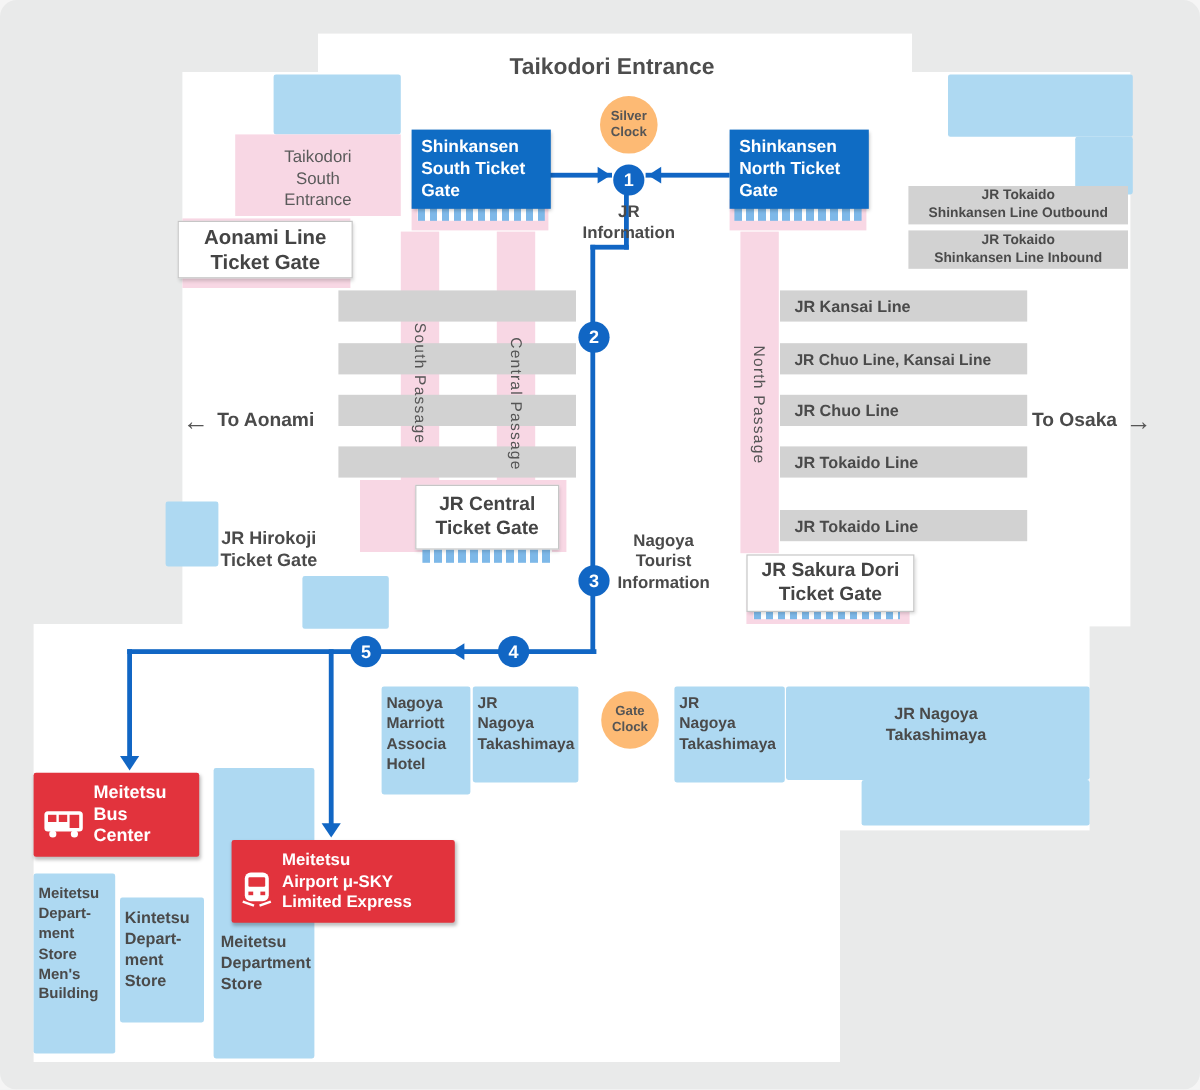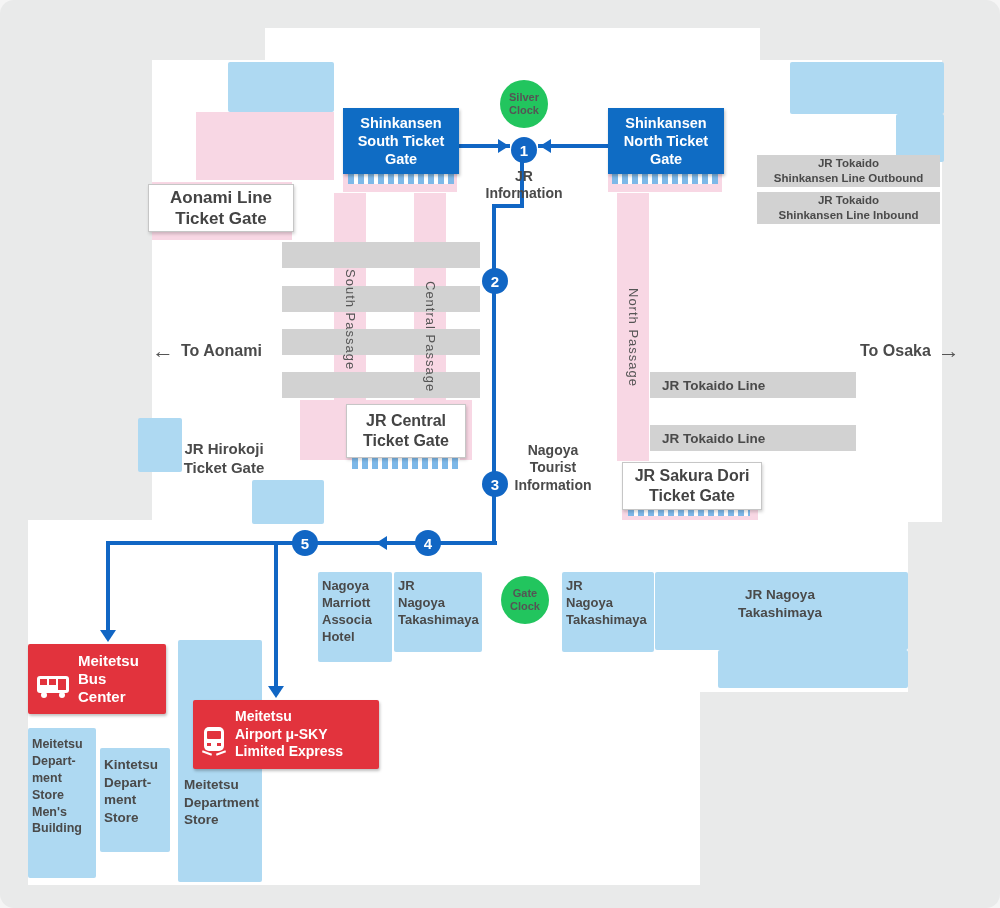--- a/index.html
+++ b/index.html
@@ -7,23 +7,23 @@
   .abs{position:absolute;}
   .white{background:#ffffff;}
   .blue{background:#aed9f2;border-radius:2px;}
   .pink{background:#f8d7e4;}
   .bar{background:#d2d2d2;display:flex;align-items:center;}
   .lbl{color:#4a4a4a;font-weight:bold;white-space:pre-line;}
   .soft{color:#5a5a5a;font-weight:normal;white-space:pre-line;}
   .ctr{display:flex;align-items:center;justify-content:center;text-align:center;}
   .route{background:#1166c4;z-index:3;}
   .step{position:absolute;width:26px;height:26px;border-radius:50%;background:#1166c4;color:#fff;font-weight:bold;font-size:15px;display:flex;align-items:center;justify-content:center;z-index:6;}
-  .clock{position:absolute;width:48px;height:48px;border-radius:50%;background:#22c55e;color:#555;font-size:11px;font-weight:bold;display:flex;align-items:center;justify-content:center;text-align:center;white-space:pre-line;line-height:1.2;z-index:4;}
+  .clock{position:absolute;width:48px;height:48px;border-radius:50%;background:#fdba74;color:#555;font-size:11px;font-weight:bold;display:flex;align-items:center;justify-content:center;text-align:center;white-space:pre-line;line-height:1.2;z-index:4;}
   .wbox{position:absolute;background:#fff;border:1px solid #c6c6c6;box-shadow:1px 2px 3px rgba(0,0,0,.18);display:flex;align-items:center;justify-content:center;text-align:center;color:#444;font-weight:bold;white-space:pre-line;z-index:5;line-height:1.25;}
-  .bluebox{position:absolute;background:#0f6cc4;color:#fff;font-weight:bold;white-space:pre-line;z-index:5;padding:6px 8px;font-size:14.5px;line-height:1.25;box-shadow:1px 2px 3px rgba(0,0,0,.25);text-align:center;}
+  .bluebox{position:absolute;background:#0f6cc4;color:#fff;font-weight:bold;white-space:pre-line;z-index:5;padding:6px 8px;font-size:14.5px;line-height:1.25;box-shadow:1px 2px 3px rgba(0,0,0,.25);}
   .redbox{position:absolute;background:#e2333d;color:#fff;font-weight:bold;white-space:pre-line;z-index:5;display:flex;align-items:center;gap:8px;padding:8px;box-shadow:1px 2px 3px rgba(0,0,0,.25);border-radius:2px;}
   .gatehatch{background:repeating-linear-gradient(90deg,#7db8e8 0,#7db8e8 6px,#ffffff 6px,#ffffff 10px);z-index:2;}
   .vtext{writing-mode:vertical-rl;color:#555;font-size:13px;letter-spacing:1px;white-space:pre-line;}
   .ar{position:absolute;width:0;height:0;z-index:4;}
   .ar-right{border-top:7px solid transparent;border-bottom:7px solid transparent;border-left:11px solid #1166c4;}
   .ar-left{border-top:7px solid transparent;border-bottom:7px solid transparent;border-right:11px solid #1166c4;}
   .ar-down{border-left:8px solid transparent;border-right:8px solid transparent;border-top:12px solid #1166c4;}
   .txt{position:absolute;z-index:4;}
   .glyph{font-size:22px;font-weight:bold;color:#555;line-height:1;}
 </style>
@@ -66,20 +66,29 @@
   <div class="abs bar" style="left:282px;top:329px;width:198px;height:26px"></div>
   <div class="abs bar" style="left:282px;top:372px;width:198px;height:26px"></div>
 
   <div class="abs bar ctr" style="left:757px;top:155px;width:183px;height:32px">
     <span class="lbl" style="font-size:11.5px;line-height:1.3">JR Tokaido
 Shinkansen Line Outbound</span>
   </div>
   <div class="abs bar ctr" style="left:757px;top:192px;width:183px;height:32px">
     <span class="lbl" style="font-size:11.5px;line-height:1.3">JR Tokaido
 Shinkansen Line Inbound</span>
+  </div>
+  <div class="abs bar" style="left:650px;top:242px;width:206px;height:26px;padding-left:12px;box-sizing:border-box">
+    <span class="lbl" style="font-size:13.5px">JR Kansai Line</span>
+  </div>
+  <div class="abs bar" style="left:650px;top:286px;width:206px;height:26px;padding-left:12px;box-sizing:border-box">
+    <span class="lbl" style="font-size:13px">JR Chuo Line, Kansai Line</span>
+  </div>
+  <div class="abs bar" style="left:650px;top:329px;width:206px;height:26px;padding-left:12px;box-sizing:border-box">
+    <span class="lbl" style="font-size:13.5px">JR Chuo Line</span>
   </div>
   <div class="abs bar" style="left:650px;top:372px;width:206px;height:26px;padding-left:12px;box-sizing:border-box">
     <span class="lbl" style="font-size:13.5px">JR Tokaido Line</span>
   </div>
   <div class="abs bar" style="left:650px;top:425px;width:206px;height:26px;padding-left:12px;box-sizing:border-box">
     <span class="lbl" style="font-size:13.5px">JR Tokaido Line</span>
   </div>
 
   <div class="abs gatehatch" style="left:348px;top:170px;width:106px;height:14px"></div>
   <div class="abs gatehatch" style="left:612px;top:170px;width:106px;height:14px"></div>
@@ -149,20 +158,24 @@
           <rect x="16" y="17" width="4" height="3" fill="#e2333d"></rect>
           <rect x="1" y="26" width="10" height="2" fill="#fff" transform="rotate(20 6 27)"></rect>
           <rect x="15" y="26" width="10" height="2" fill="#fff" transform="rotate(-20 20 27)"></rect>
         </svg>
     </span>
     <span>Meitetsu
 Airport μ-SKY
 Limited Express</span>
   </div>
 
+  <div class="txt lbl ctr" style="left:370px;top:44px;width:280px;height:26px;font-size:19px;color:#4d4d4d">Taikodori Entrance</div>
+  <div class="txt soft ctr" style="left:200px;top:120px;width:130px;height:56px;font-size:14px;line-height:1.3">Taikodori
+South
+Entrance</div>
 
   <div class="txt lbl ctr" style="left:482px;top:166px;width:84px;height:38px;font-size:14px;line-height:1.25">JR
 Information</div>
   <div class="txt lbl ctr" style="left:505px;top:440px;width:96px;height:56px;font-size:14px;line-height:1.25">Nagoya
 Tourist
 Information</div>
   <div class="txt lbl ctr" style="left:165px;top:438px;width:118px;height:40px;font-size:15px;line-height:1.3">JR Hirokoji
 Ticket Gate</div>
 
   <div class="txt" style="left:152px;top:340px;display:flex;align-items:center;gap:7px">

